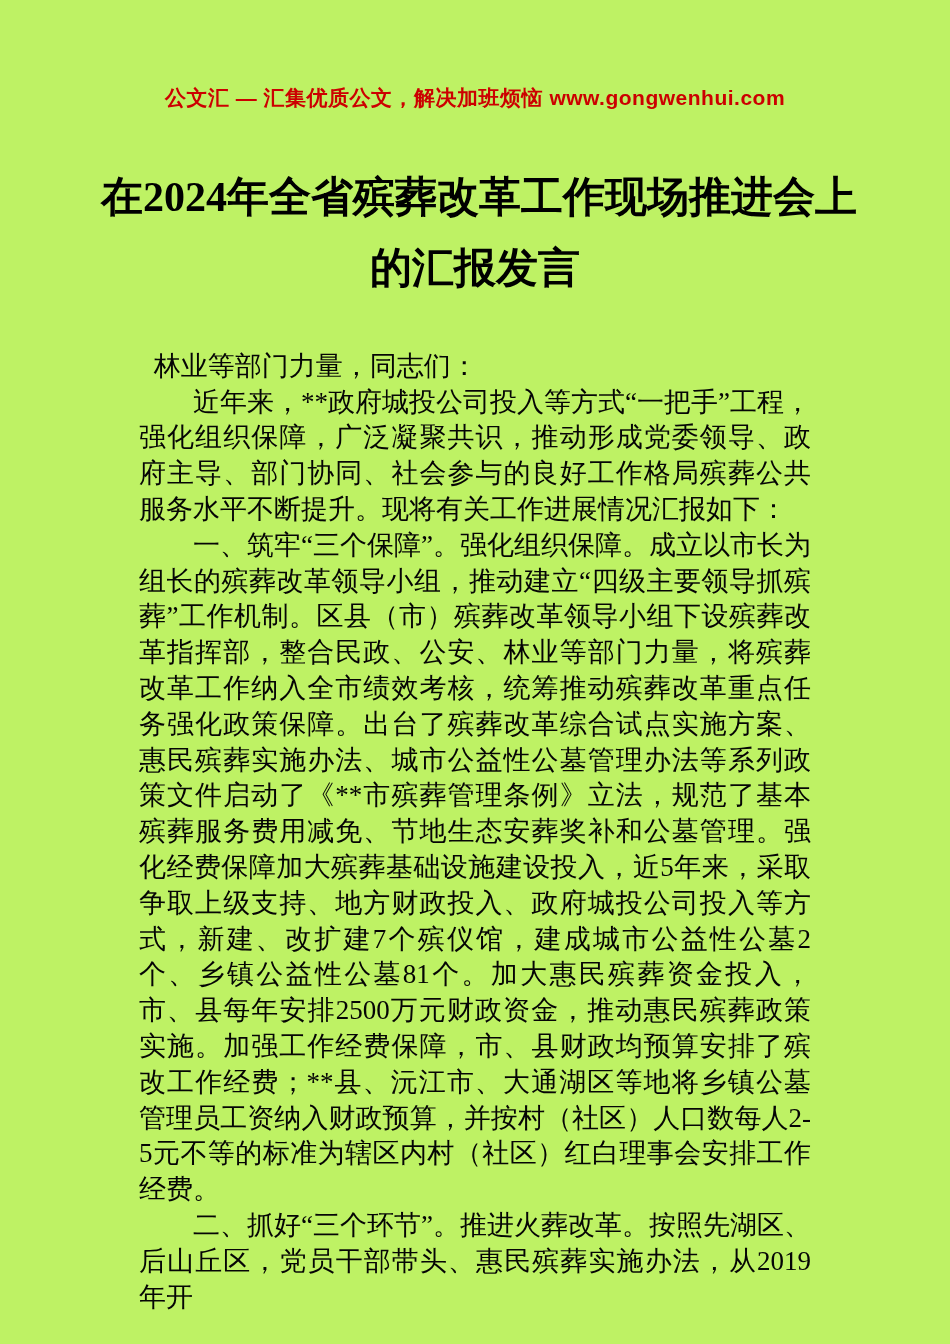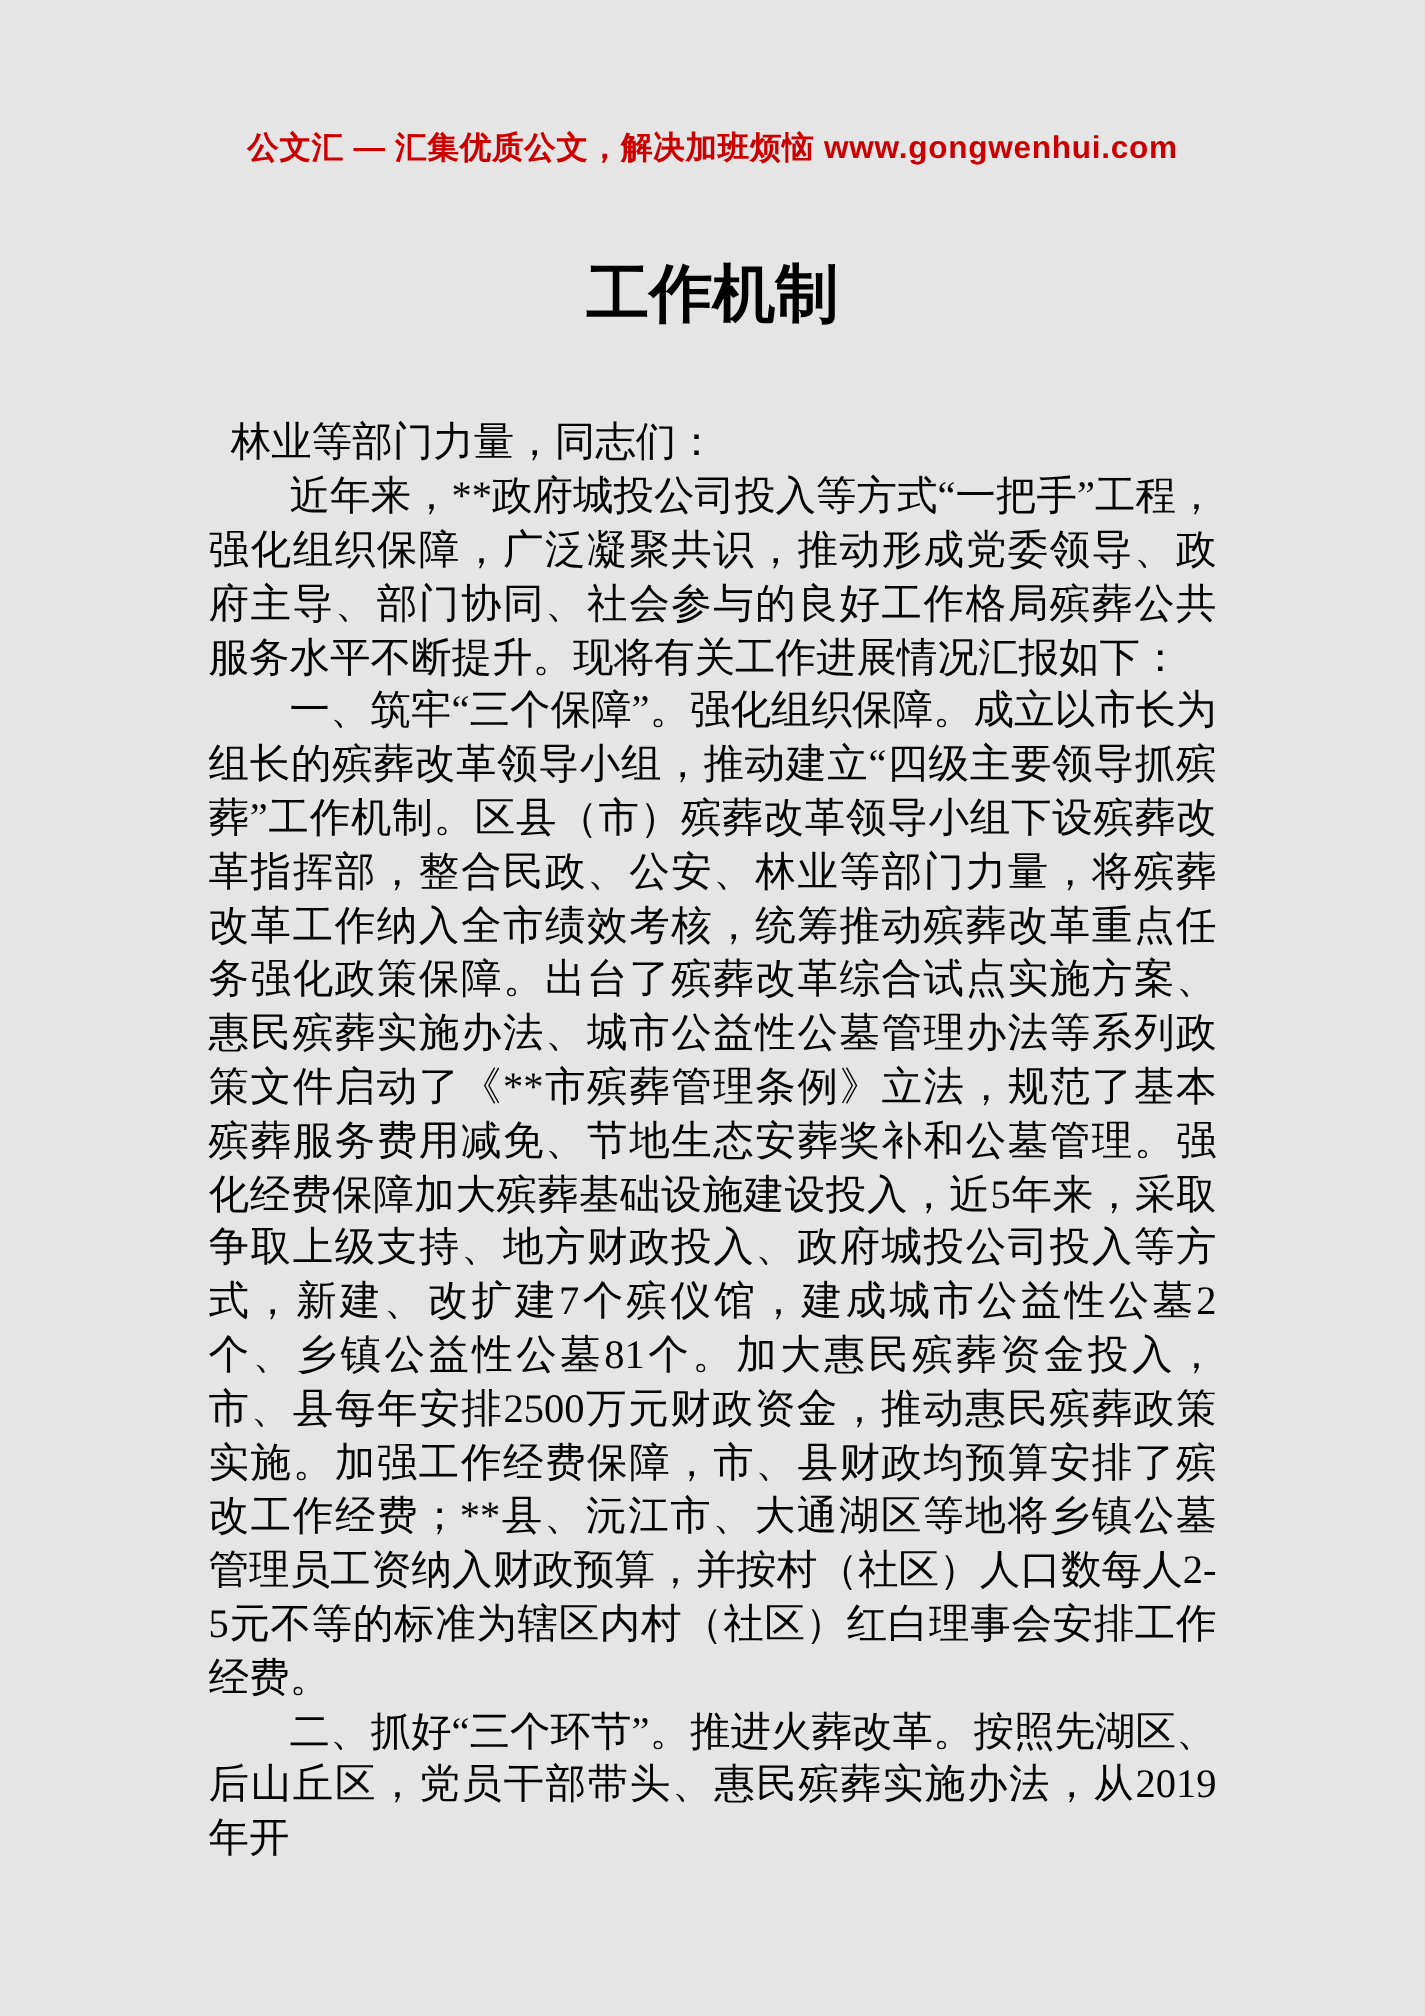--- a/index.html
+++ b/index.html
@@ -2,21 +2,21 @@
 <html><head>
 <meta charset="utf-8">
 <style>
   * { margin: 0; padding: 0; box-sizing: border-box; }
   html, body { background: #ffffff; }
   .page {
     position: relative;
     width: 950px;
     height: 1344px;
     margin: 0 auto;
-    background: #e5e5e5;
+    background: #bef264;
     padding: 84px 139px 0 139px;
     font-family: "Liberation Serif", "DejaVu Serif", serif;
     color: #000000;
     overflow: hidden;
   }
   .watermark {
     text-align: center;
     color: #cc0000;
     font-size: 21px;
     font-weight: bold;
@@ -48,21 +48,22 @@
   .para.body { text-indent: 2em; }
   .para.salutation { text-indent: 0.55em; }
 </style>
 </head>
 <body>
 
 <div class="page">
   <div class="watermark">公文汇 — 汇集优质公文，解决加班烦恼 www.gongwenhui.com</div>
 
   <h1 class="title">
-    <span class="title-line">工作机制</span>
+    <span class="title-line">在2024年全省殡葬改革工作现场推进会上</span>
+    <span class="title-line">的汇报发言</span>
   </h1>
 
   <div class="doc-body" id="paragraphs">
       <p class="para salutation">林业等部门力量，同志们：</p>
       <p class="para body">近年来，**政府城投公司投入等方式“一把手”工程，强化组织保障，广泛凝聚共识，推动形成党委领导、政府主导、部门协同、社会参与的良好工作格局殡葬公共服务水平不断提升。现将有关工作进展情况汇报如下：</p>
       <p class="para body">一、筑牢“三个保障”。强化组织保障。成立以市长为组长的殡葬改革领导小组，推动建立“四级主要领导抓殡葬”工作机制。区县（市）殡葬改革领导小组下设殡葬改革指挥部，整合民政、公安、林业等部门力量，将殡葬改革工作纳入全市绩效考核，统筹推动殡葬改革重点任务强化政策保障。出台了殡葬改革综合试点实施方案、惠民殡葬实施办法、城市公益性公墓管理办法等系列政策文件启动了《**市殡葬管理条例》立法，规范了基本殡葬服务费用减免、节地生态安葬奖补和公墓管理。强化经费保障加大殡葬基础设施建设投入，近5年来，采取争取上级支持、地方财政投入、政府城投公司投入等方式，新建、改扩建7个殡仪馆，建成城市公益性公墓2个、乡镇公益性公墓81个。加大惠民殡葬资金投入，市、县每年安排2500万元财政资金，推动惠民殡葬政策实施。加强工作经费保障，市、县财政均预算安排了殡改工作经费；**县、沅江市、大通湖区等地将乡镇公墓管理员工资纳入财政预算，并按村（社区）人口数每人2-5元不等的标准为辖区内村（社区）红白理事会安排工作经费。</p>
       <p class="para body">二、抓好“三个环节”。推进火葬改革。按照先湖区、后山丘区，党员干部带头、惠民殡葬实施办法，从2019年开</p>
     </div>
 </div>
 

